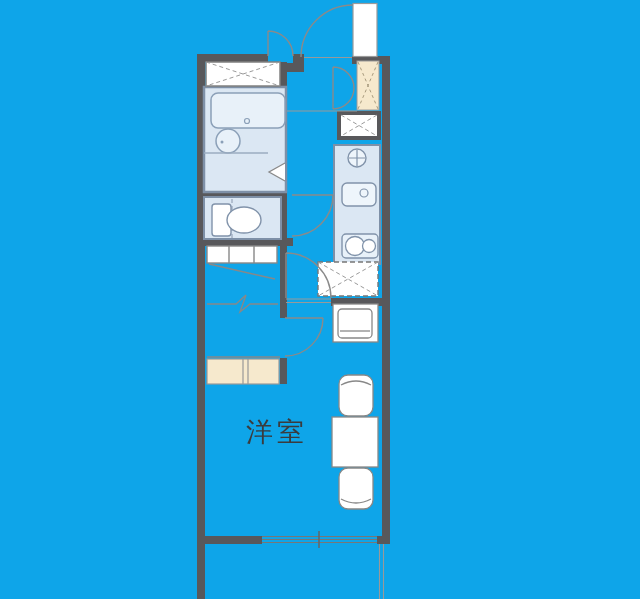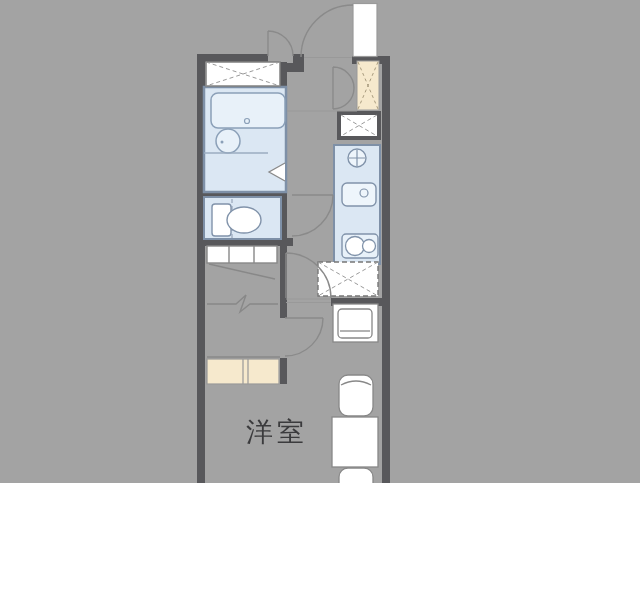--- a/index.html
+++ b/index.html
@@ -1,16 +1,16 @@
 <!DOCTYPE html>
 <html><head>
 <meta charset="utf-8">
 <style>
   html,body{margin:0;padding:0;background:#ffffff;}
-  #stage{position:relative;width:640px;height:483px;background:#a3a3a3;overflow:hidden;
+  #stage{position:relative;width:640px;height:599px;background:#0ea5e9;overflow:hidden;
          font-family:"Liberation Sans",sans-serif;}
   #plan-svg{position:absolute;left:0;top:0;}
   .room-label{position:absolute;left:246px;top:414px;font-size:27px;letter-spacing:4px;
               color:#3b3b3d;font-weight:500;white-space:nowrap;}
 </style>
 </head>
 <body>
 
 <div id="stage">
 

